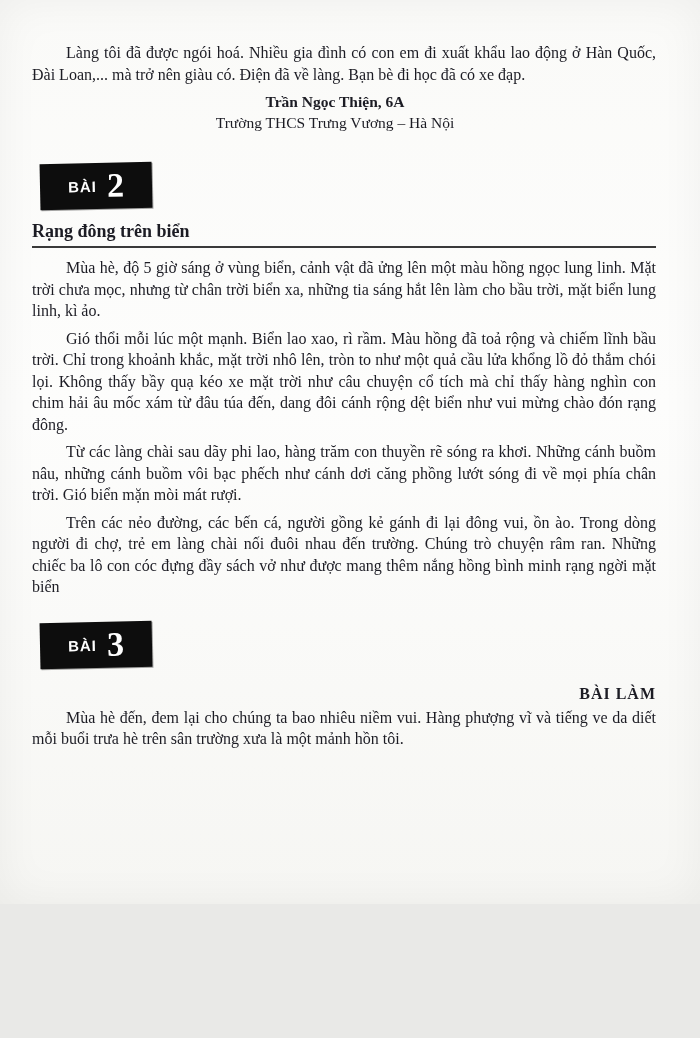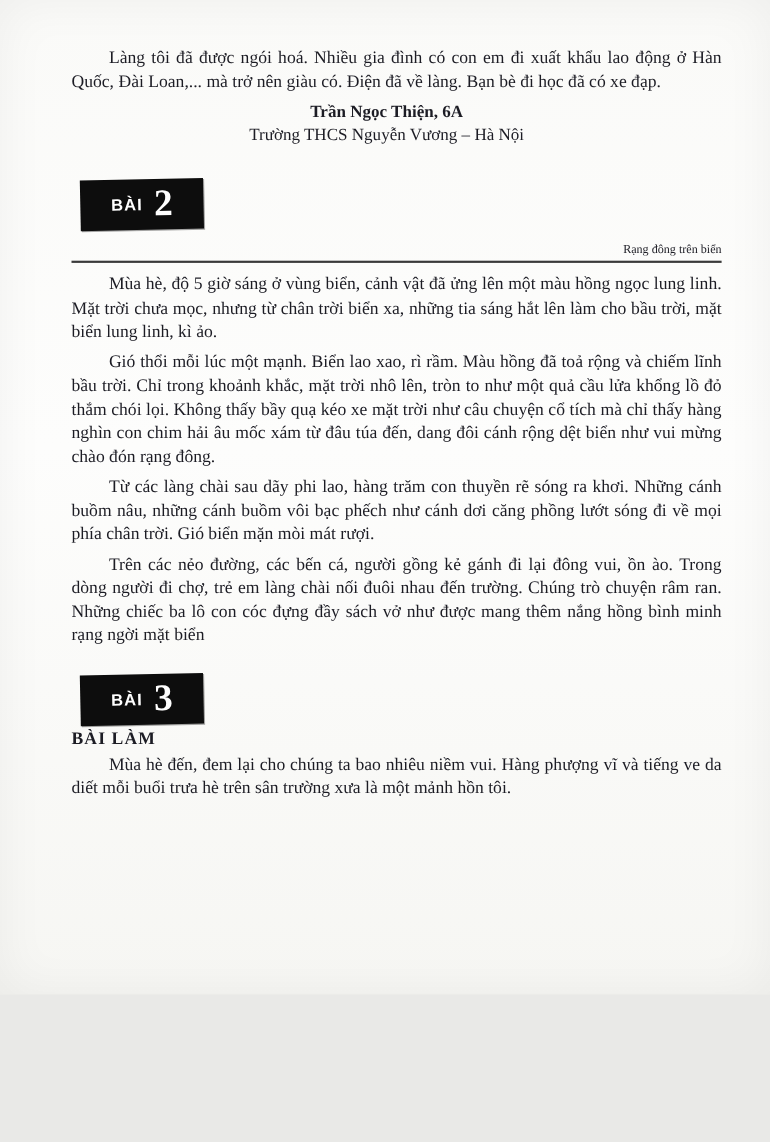--- a/index.html
+++ b/index.html
@@ -6,21 +6,21 @@
   .page{
     position:relative;
     width:700px;height:904px;
     margin:0 auto;
     background:linear-gradient(180deg,#fafaf8 0%,#fdfdfc 45%,#f6f6f3 100%);
     box-shadow:inset 0 0 45px rgba(0,0,0,0.05);
     font-family:"Liberation Serif","DejaVu Serif",serif;
     color:#1c1c24;
     overflow:hidden;
     box-sizing:border-box;
-    padding:42px 44px 0 65px;
+    padding:42px 44px 0 32px;
   }
   .para{
     margin:0 0 6px 0;
     font-size:16px;
     line-height:21.5px;
     text-align:justify;
     text-indent:34px;
   }
   .byline{
     text-align:center;
@@ -45,32 +45,32 @@
   }
   .bai-label{
     font-family:"Liberation Sans","DejaVu Sans",sans-serif;
     font-weight:bold;font-size:15px;letter-spacing:1px;
   }
   .bai-num{
     font-weight:bold;font-size:34px;line-height:34px;
   }
   .section-title{
     margin:12px 0 4px 0;
-    text-align:right;
-    font-size:11px;
-    font-weight:normal;
+    text-align:left;
+    font-size:18px;
+    font-weight:bold;
   }
   .rule{
     border:none;
     border-top:2px solid #3a3a3a;
     margin:4px 0 9px 0;
   }
   .bailam{
-    margin:4px 0 4px 0;
-    text-align:left;
+    margin:17px 0 4px 0;
+    text-align:right;
     font-size:16px;
     font-weight:bold;
     letter-spacing:1px;
   }
   .page-number{
     position:absolute;
     left:46px;top:978px;
     font-size:16px;
   }
   .watermark-brand{
@@ -99,21 +99,21 @@
 </style>
 </head>
 <body>
 
 <div class="page">
 
   <div>
     <p class="para">Làng tôi đã được ngói hoá. Nhiều gia đình có con em đi xuất khẩu lao động ở Hàn Quốc, Đài Loan,... mà trở nên giàu có. Điện đã về làng. Bạn bè đi học đã có xe đạp.</p>
     <div class="byline">
       <div class="author">Trần Ngọc Thiện, 6A</div>
-      <div class="school">Trường THCS Nguyễn Vương – Hà Nội</div>
+      <div class="school">Trường THCS Trưng Vương – Hà Nội</div>
     </div>
   </div>
 
   <div class="bai-box">
     <span class="bai-label">BÀI</span>
     <span class="bai-num">2</span>
   </div>
 
   <div class="section-title">Rạng đông trên biển</div>
   <hr class="rule">

